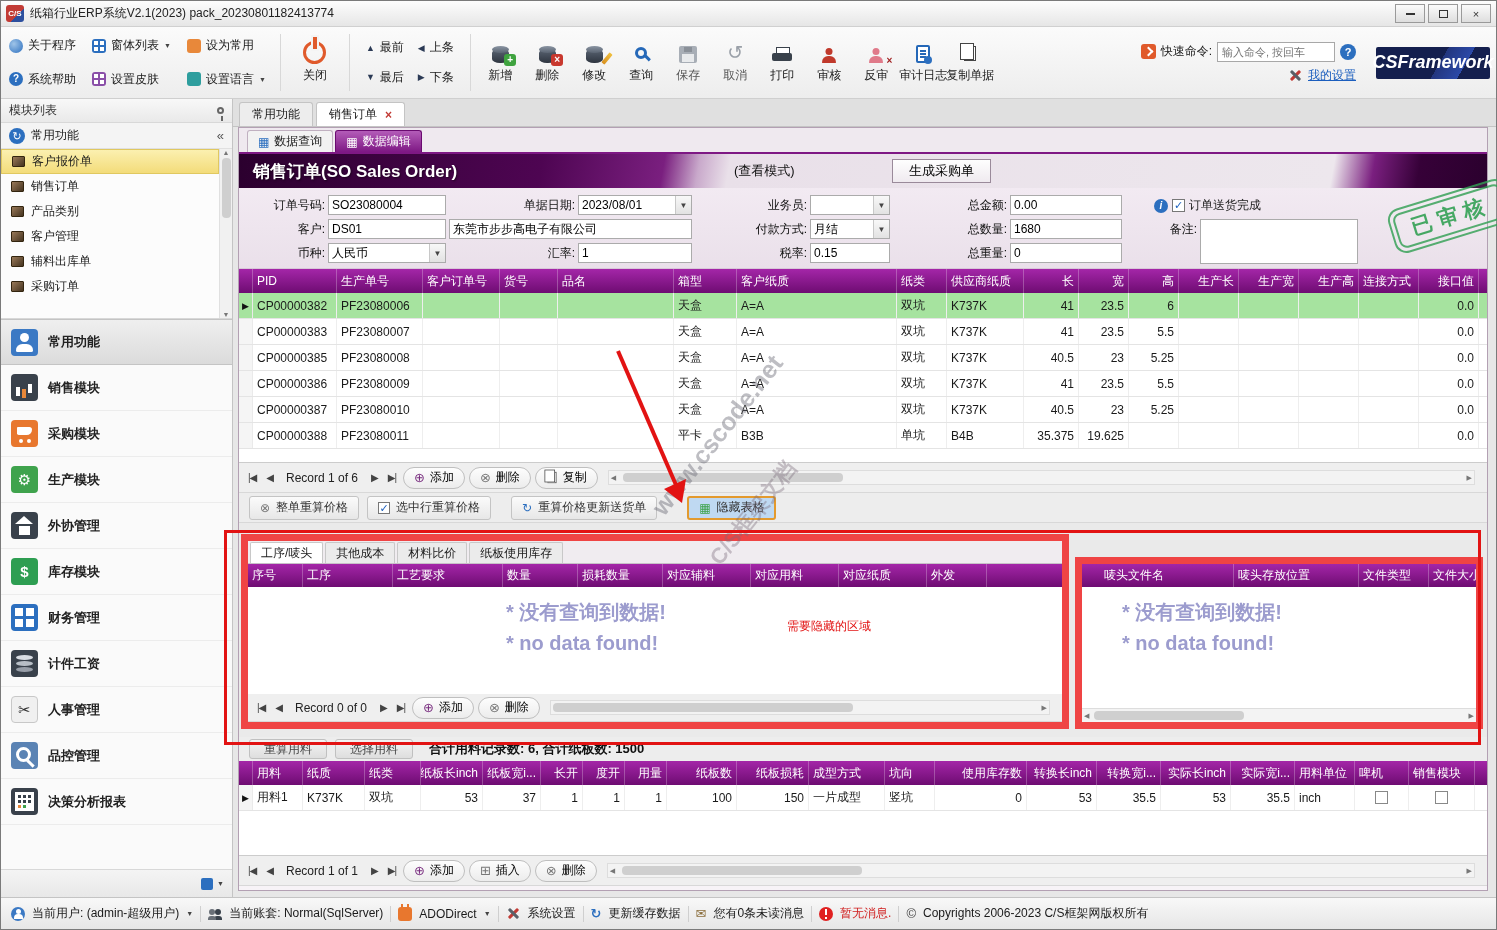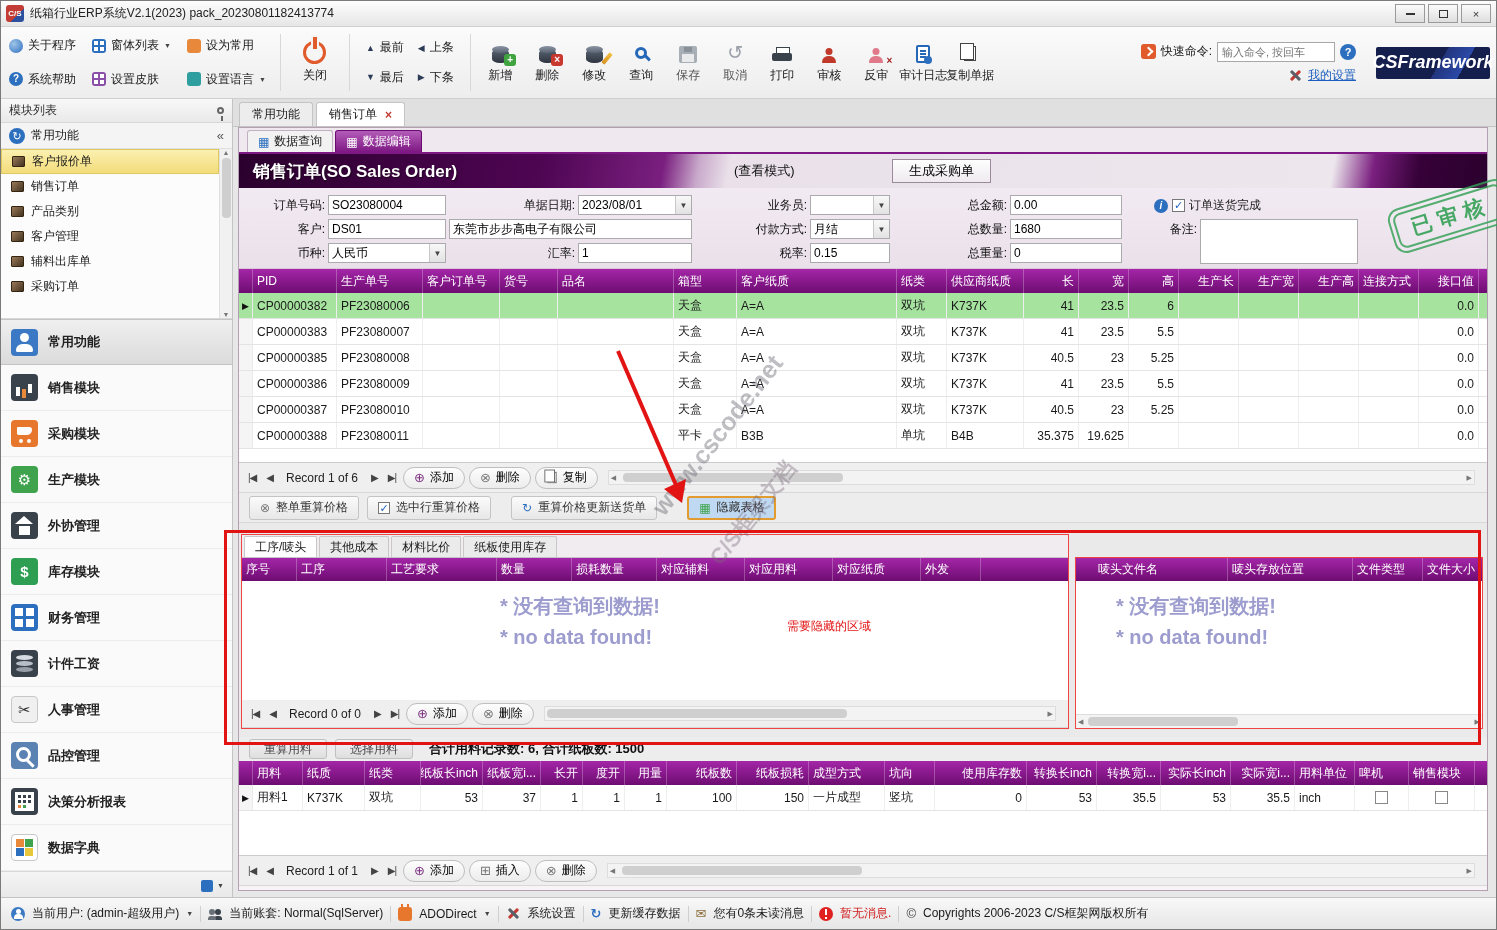--- a/index.html
+++ b/index.html
@@ -184,21 +184,21 @@
 .hthumb{position:absolute;top:2px;height:9px;background:#CFCFCF;border-radius:4px}
 
 .action-bar{height:30px;display:flex;align-items:center;gap:8px;padding:0 10px;background:#EDEDED;border-bottom:1px solid #D8D8D8;flex:none}
 .ab-btn{height:24px;display:flex;align-items:center;gap:6px;padding:0 10px;background:linear-gradient(#FBFBFB,#E7E7E7);border:1px solid #C4C4C4;border-radius:3px;font-size:12px;color:#333;cursor:pointer;font-family:inherit;white-space:nowrap}
 .ab-btn .gly-g{color:#777}
 .ab-btn .gly-b{color:#2C6FBF}
 .ab-btn .gly-gr{color:#3FA34D}
 .ab-btn.hide-grid{background:#BFD9F2;border:2px solid #E39A2E}
 
 .detail-region{height:214px;display:flex;gap:6px;padding:11px 4px 8px 2px;background:#EAEAEA;flex:none}
-.dpanel{background:#fff;border:1px solid #ef4444;display:flex;flex-direction:column;position:relative;min-width:0}
+.dpanel{background:#fff;border:7px solid #ef4444;display:flex;flex-direction:column;position:relative;min-width:0}
 .dpanel.left{width:828px;flex:none}
 .rightwrap{flex:1;padding-top:23px;display:flex;min-width:0}
 .dpanel.right{flex:1}
 .dtabs{height:23px;display:flex;align-items:flex-end;gap:2px;background:#F0ECF0;padding-left:2px;border-bottom:1px solid #C8C0C8;flex:none}
 .dtab{height:21px;padding:0 10px;display:flex;align-items:center;background:#EBEBEB;border:1px solid #C8C8C8;border-bottom:none;border-radius:2px 2px 0 0;cursor:default;white-space:nowrap}
 .dtab.active{background:#fff}
 .dgrid{flex:1;display:flex;flex-direction:column;min-height:0}
 .dgrid .gh{height:23px}
 .no-data{position:absolute;color:#9C9CCE;font-size:20px;font-weight:bold;line-height:1.55;z-index:3;white-space:nowrap}
 .hscroll.bottom{flex:none;height:14px;margin:0;border:none;border-top:1px solid #DDD;background:#F3F3F3}
@@ -482,24 +482,20 @@
             </span>
             <span>人事管理</span>
           </div>
         <div class="sb-mod">
             <span class="micon m10"></span>
             <span>品控管理</span>
           </div>
         <div class="sb-mod">
             <span class="micon m11"></span>
             <span>决策分析报表</span>
-          </div>
-        <div class="sb-mod">
-            <span class="micon m12"></span>
-            <span>数据字典</span>
           </div>
       </div>
       <div class="sb-footer">
         <span class="sbf-ico"></span>
         <span class="dd7">▼</span>
       </div>
     </div>
 
     <div class="main">
       <div class="doc-tabs">

